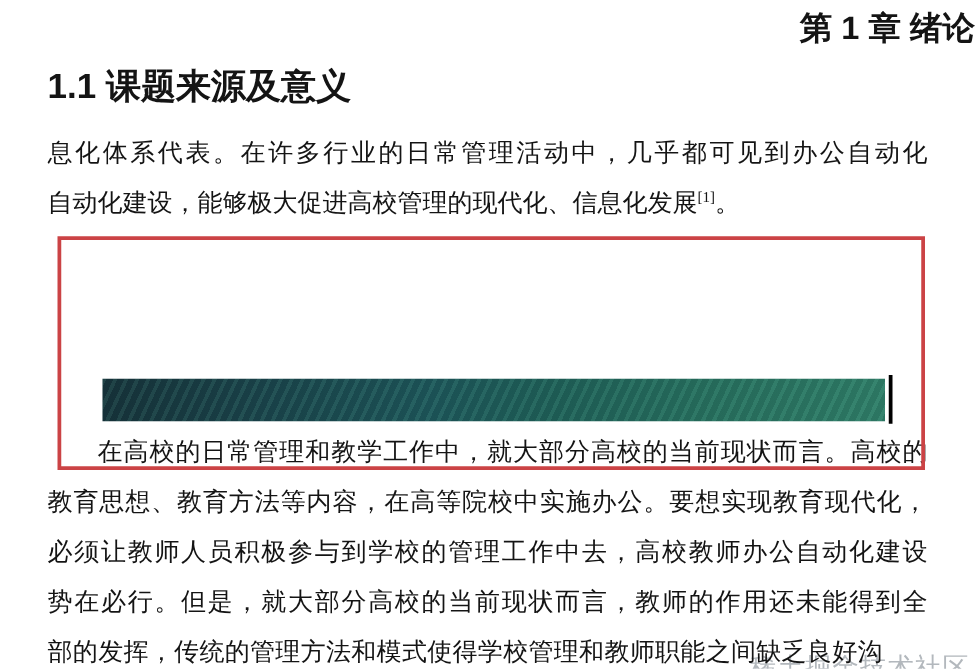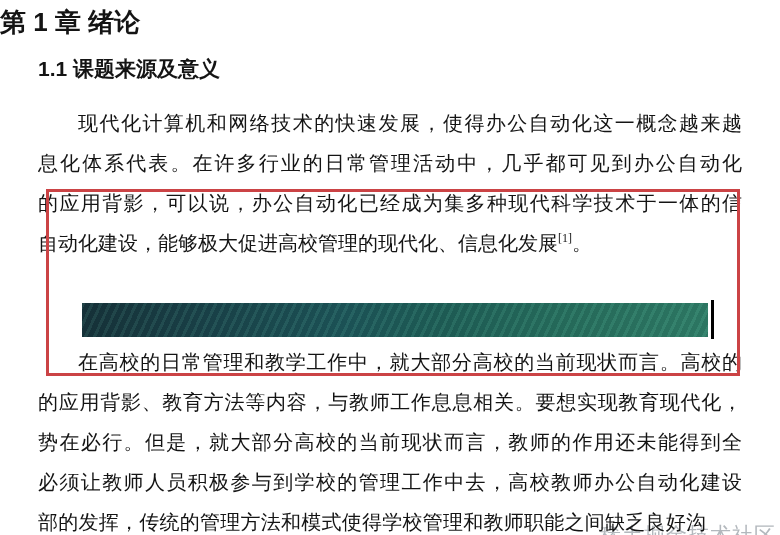--- a/index.html
+++ b/index.html
@@ -11,33 +11,33 @@
     overflow: hidden;
     font-family: "Liberation Serif", "DejaVu Serif", serif;
     color: #141414;
   }
 
   
   .chapter-title {
     position: absolute;
     top: 2px; left: 0; right: 0;
     height: 40px; line-height: 40px;
-    text-align: left;
+    text-align: right;
     font-family: "Liberation Sans", "DejaVu Sans", sans-serif;
     font-weight: 700;
     font-size: 26px;
     z-index: 2;
   }
   .section-heading {
     position: absolute;
     top: 52px; left: 38px;
     height: 34px; line-height: 34px;
     font-family: "Liberation Sans", "DejaVu Sans", sans-serif;
     font-weight: 700;
-    font-size: 21px;
+    font-size: 28px;
     z-index: 2;
   }
 
   
   .para {
     position: absolute;
     left: 38px;
     width: 704px;
     z-index: 2;
   }
@@ -114,34 +114,32 @@
 
 <div class="page">
 
   <div class="watermark">稀土掘金技术社区</div>
 
   <div class="chapter-title">第 1 章  绪论</div>
 
   <div class="section-heading">1.1 课题来源及意义</div>
 
   <div class="para para-1">
-    <div class="line first">现代化计算机和网络技术的快速发展，使得办公自动化这一概念越来越</div>
     <div class="line">息化体系代表。在许多行业的日常管理活动中，几乎都可见到办公自动化</div>
-    <div class="line">的应用背影，可以说，办公自动化已经成为集多种现代科学技术于一体的信</div>
     <div class="line loose">
       <span>自动化建设，能够极大促进高校管理的现代化、信息化发展</span><sup class="citation">[1]</sup><span>。</span>
     </div>
   </div>
 
   <div class="inline-image"></div>
   <div class="text-caret"></div>
 
   <div class="para para-2">
     <div class="line first">在高校的日常管理和教学工作中，就大部分高校的当前现状而言。高校的</div>
-    <div class="line">的应用背影、教育方法等内容，与教师工作息息相关。要想实现教育现代化，</div>
+    <div class="line">教育思想、教育方法等内容，在高等院校中实施办公。要想实现教育现代化，</div>
+    <div class="line">必须让教师人员积极参与到学校的管理工作中去，高校教师办公自动化建设</div>
     <div class="line">势在必行。但是，就大部分高校的当前现状而言，教师的作用还未能得到全</div>
-    <div class="line">必须让教师人员积极参与到学校的管理工作中去，高校教师办公自动化建设</div>
     <div class="line short">部的发挥，传统的管理方法和模式使得学校管理和教师职能之间缺乏良好沟</div>
   </div>
 
   <div class="annotation-box"></div>
 
 </div>
 
 </body></html>

